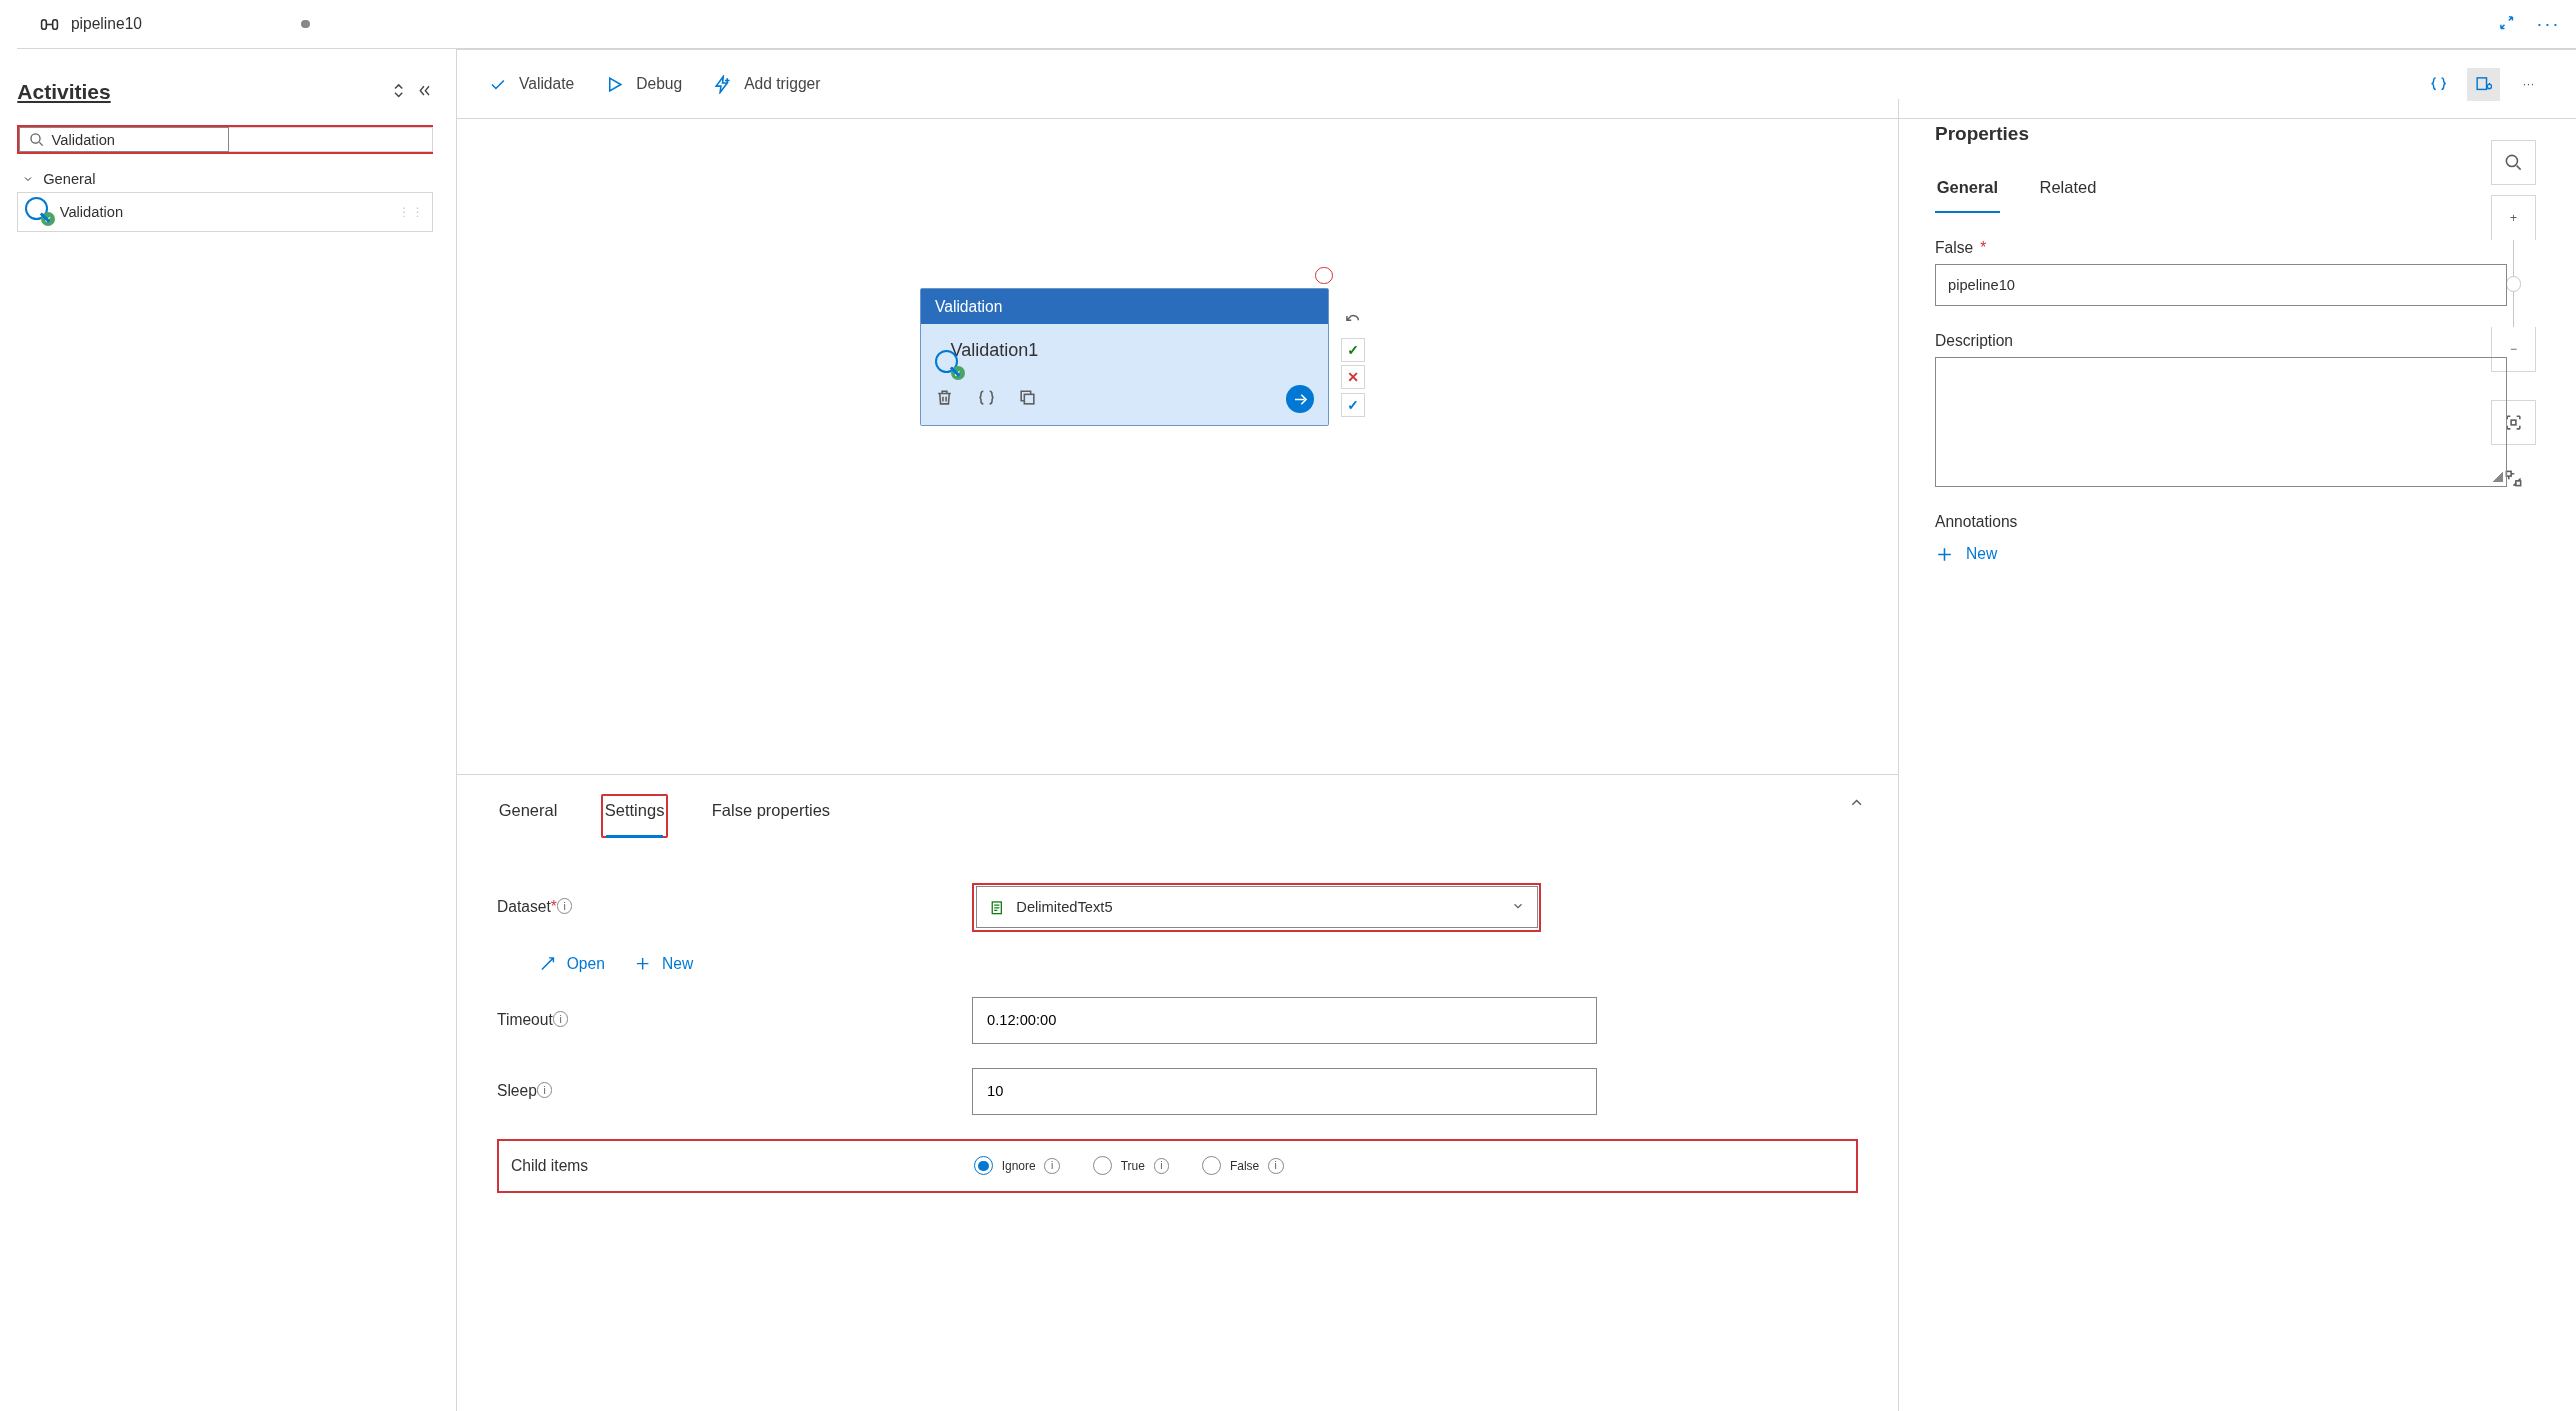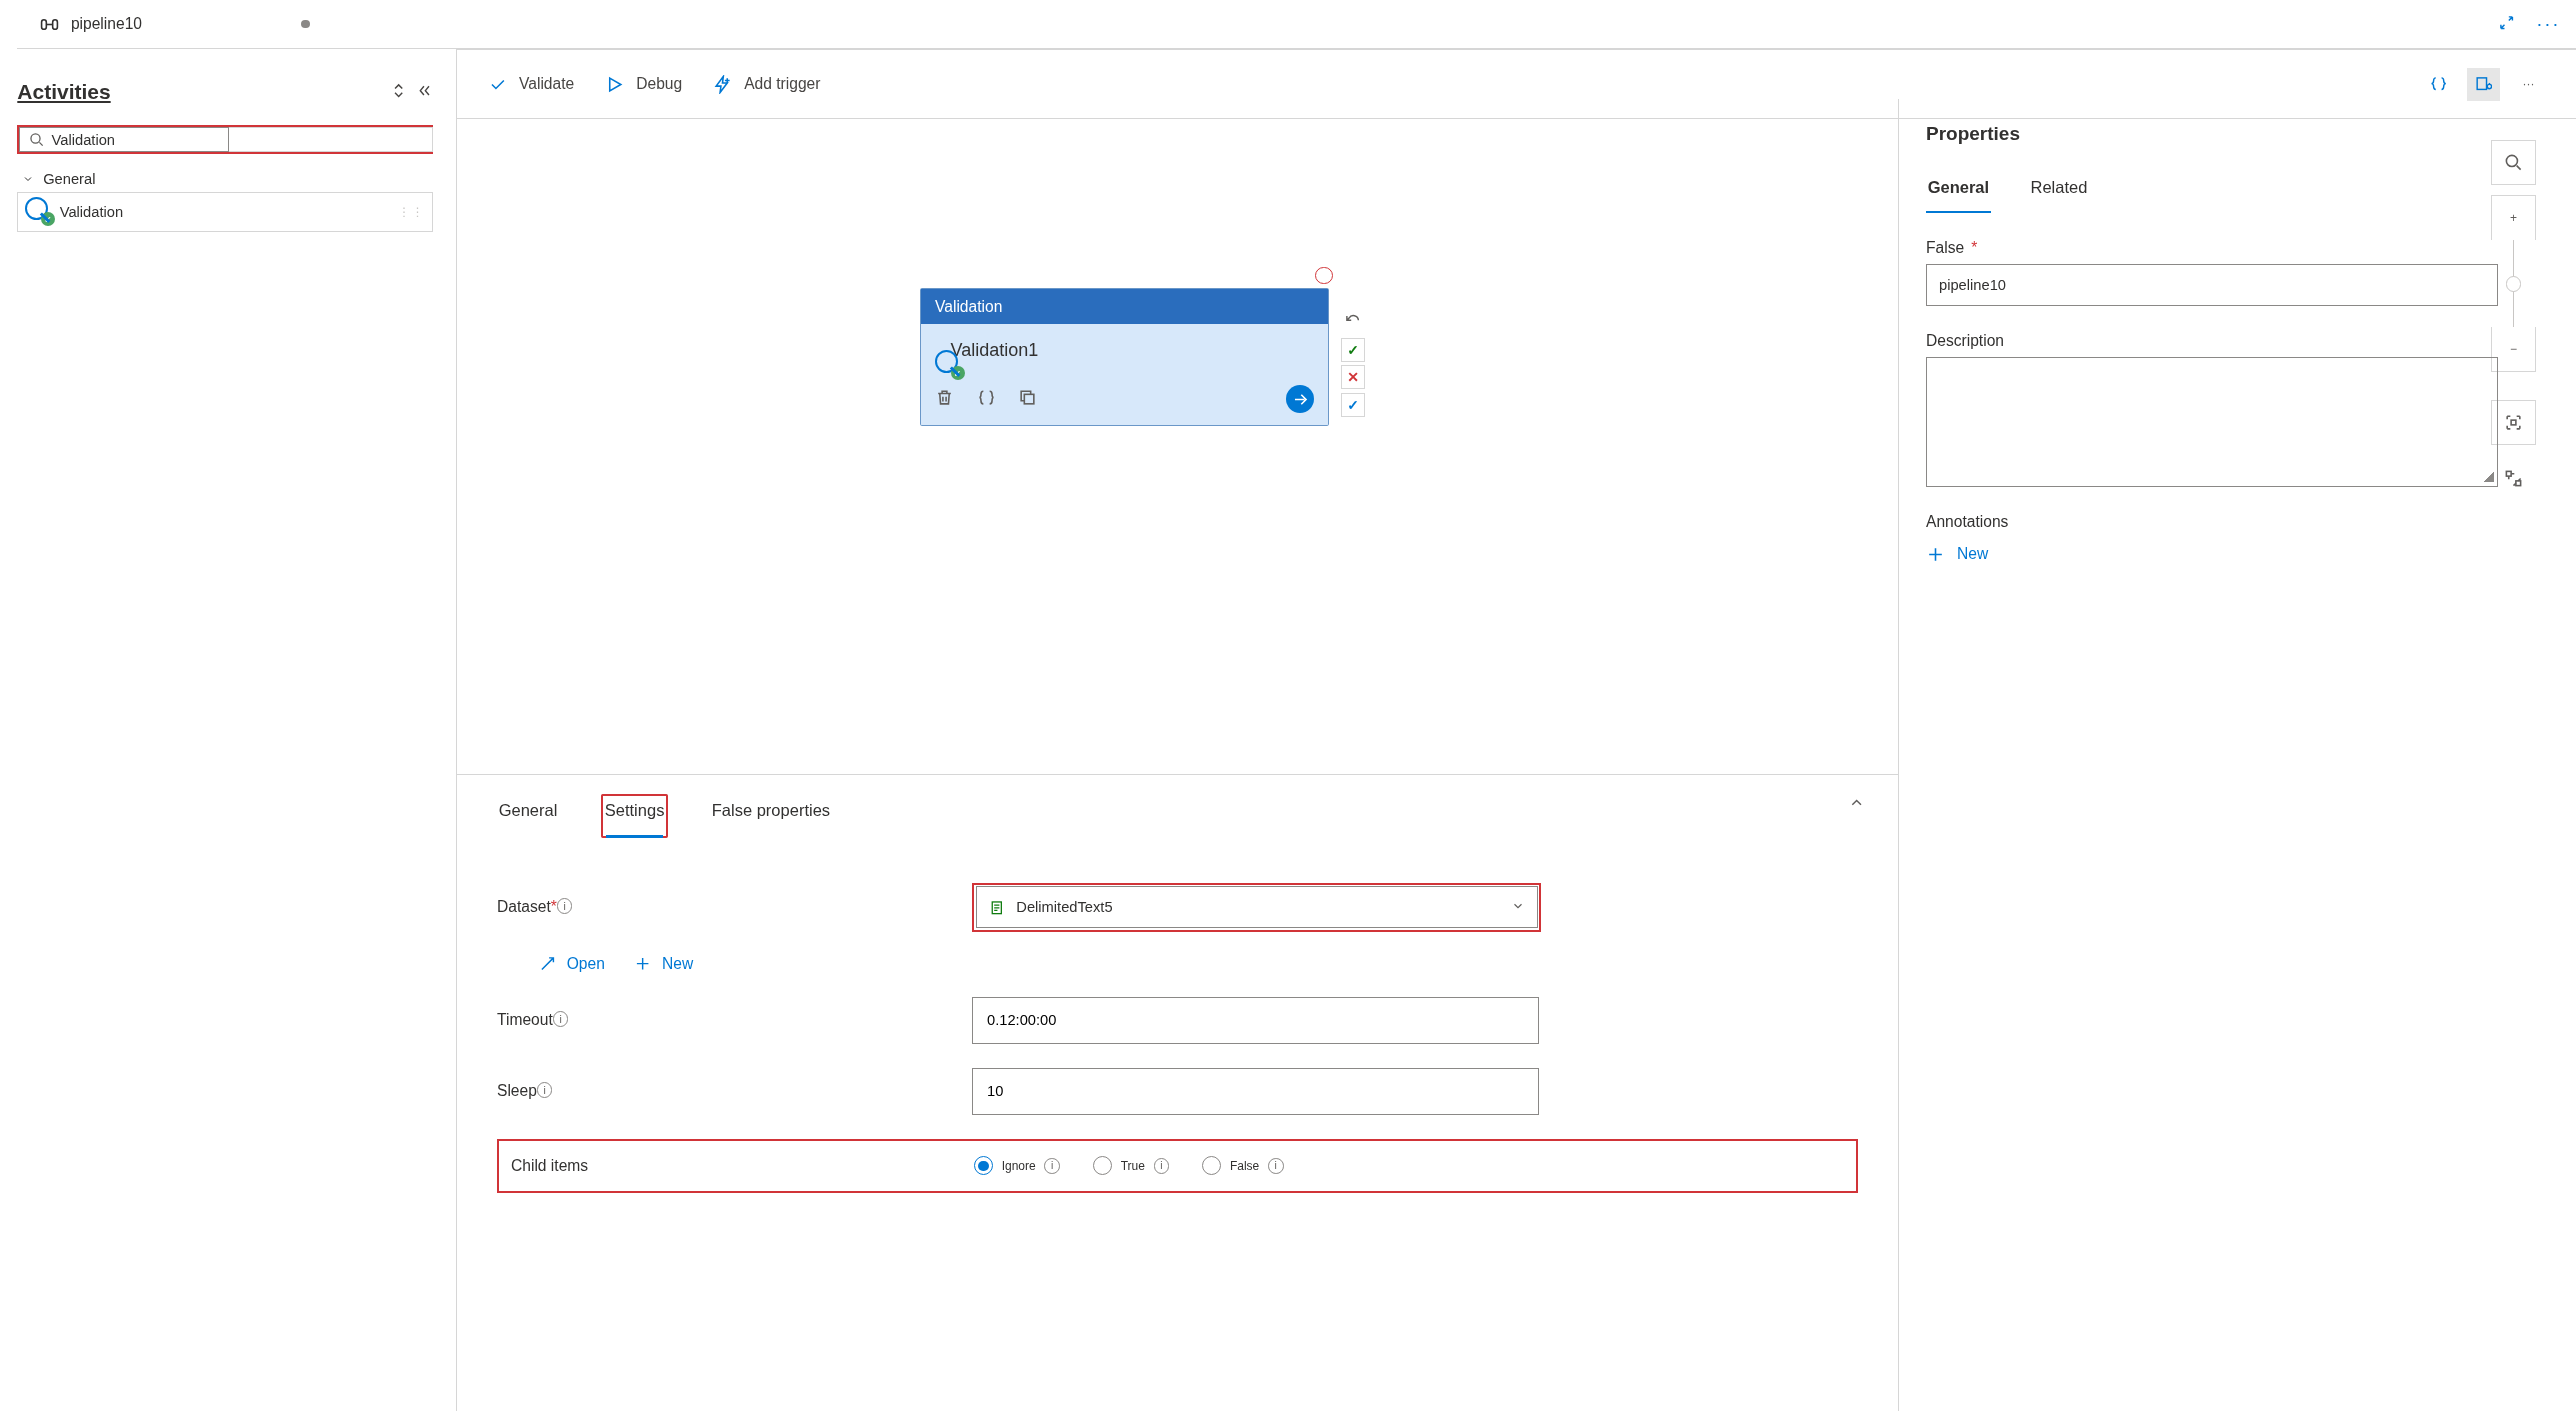--- a/index.html
+++ b/index.html
@@ -77,38 +77,38 @@
 .btabs { display:flex; align-items:center; gap:42px; padding:19px 40px 0 40px; font-size:16.5px; position:relative;}
 .btab { padding:5.2px 1.7px 15.6px 1.7px; }
 .btab.hl { border:2.6px solid var(--red); border-bottom:2.6px solid var(--red); border-radius:1.7px; position:relative;}
 .btab.hl::after { content:""; position:absolute; left:2.6px; right:2.6px; bottom:-2.6px; height:3.5px; background:var(--blue);}
 .btabs .chevup { position:absolute; right:33px; top:19px; color:#605e5c;}
 .form { padding:21px 40px; }
 .form-row { display:flex; align-items:center; margin-top:24px;}
 .form-row .label { width:475px; font-size:15.6px; display:flex; align-items:flex-start; }
 .req { color:var(--red);}
 .info-dot { display:inline-flex; width:15.6px; height:15.6px; border:0.9px solid #8a8886; border-radius:50%; align-items:center; justify-content:center; font-size:10.4px; color:#605e5c;}
-.input { width:567px; height:47px; border:0.9px solid #8a8886; padding:0 12px; font-size:14.7px; display:flex; align-items:center; gap:10.4px;}
+.input { width:625px; height:47px; border:0.9px solid #8a8886; padding:0 12px; font-size:14.7px; display:flex; align-items:center; gap:10.4px;}
 .input input { border:none; outline:none; font-size:14.7px; width:100%;}
 .select-hl { border:2.6px solid var(--red); padding:1.7px;}
 .select-inner { width:562px; height:42px; border:0.9px solid #8a8886; display:flex; align-items:center; padding:0 12px; gap:12px; font-size:14.7px;}
 .select-inner .chv { margin-left:auto; color:#605e5c;}
 .link-row { margin-top:22.6px; display:flex; gap:29.5px; margin-left:42px;}
 .link-btn { display:flex; align-items:center; gap:10.4px; color:var(--blue); font-size:15.6px;}
 .link-btn svg { width:17.3px; height:17.3px; }
 .radios-hl { border:2.6px solid var(--red); padding:15.6px 12px; display:flex; align-items:center;}
 .radios-hl .label { width:463px; font-size:15.6px; }
 .radio-set { display:flex; gap:33px;}
 .radio { display:flex; align-items:center; gap:8.7px;}
 .rdot { width:19px; height:19px; border:1.7px solid #8a8886; border-radius:50%; display:flex; align-items:center; justify-content:center;}
 .rdot.on { border-color:var(--blue);}
 .rdot.on::after { content:""; width:10.4px; height:10.4px; background:var(--blue); border-radius:50%;}
 
 
-.props { position:absolute; top:49px; right:0; width:678px; bottom:0; border-left:0.9px solid var(--border); padding:24px 27px;}
+.props { position:absolute; top:49px; right:0; width:678px; bottom:0; border-left:0.9px solid var(--border); padding:24px 36px;}
 .props-title { font-size:19px; font-weight:600; margin-bottom:24px;}
 .ptabs { display:flex; gap:38px; font-size:16.5px;}
 .ptab { padding:8.7px 1.7px 14px 1.7px;}
 .ptab.active { border-bottom:2.6px solid var(--blue); font-weight:600;}
 .plabel { margin-top:26px; font-size:15.6px; display:flex; gap:7px;}
 .pinput { width:572px; height:42px; border:0.9px solid #8a8886; padding:0 12px; font-size:14.7px; display:flex; align-items:center; margin-top:7px;}
 .ptext { width:572px; height:130px; border:0.9px solid #8a8886; margin-top:7px; position:relative;}
 .ptext::after{content:""; position:absolute; right:3.5px; bottom:3.5px; width:10.4px; height:10.4px; background:linear-gradient(135deg, transparent 50%, #8a8886 50%);}
 .annot-add { display:flex; align-items:center; gap:12px; color:var(--blue); font-size:15.6px; margin-top:14px;}
 .annot-add svg { width:19px; height:19px;}

